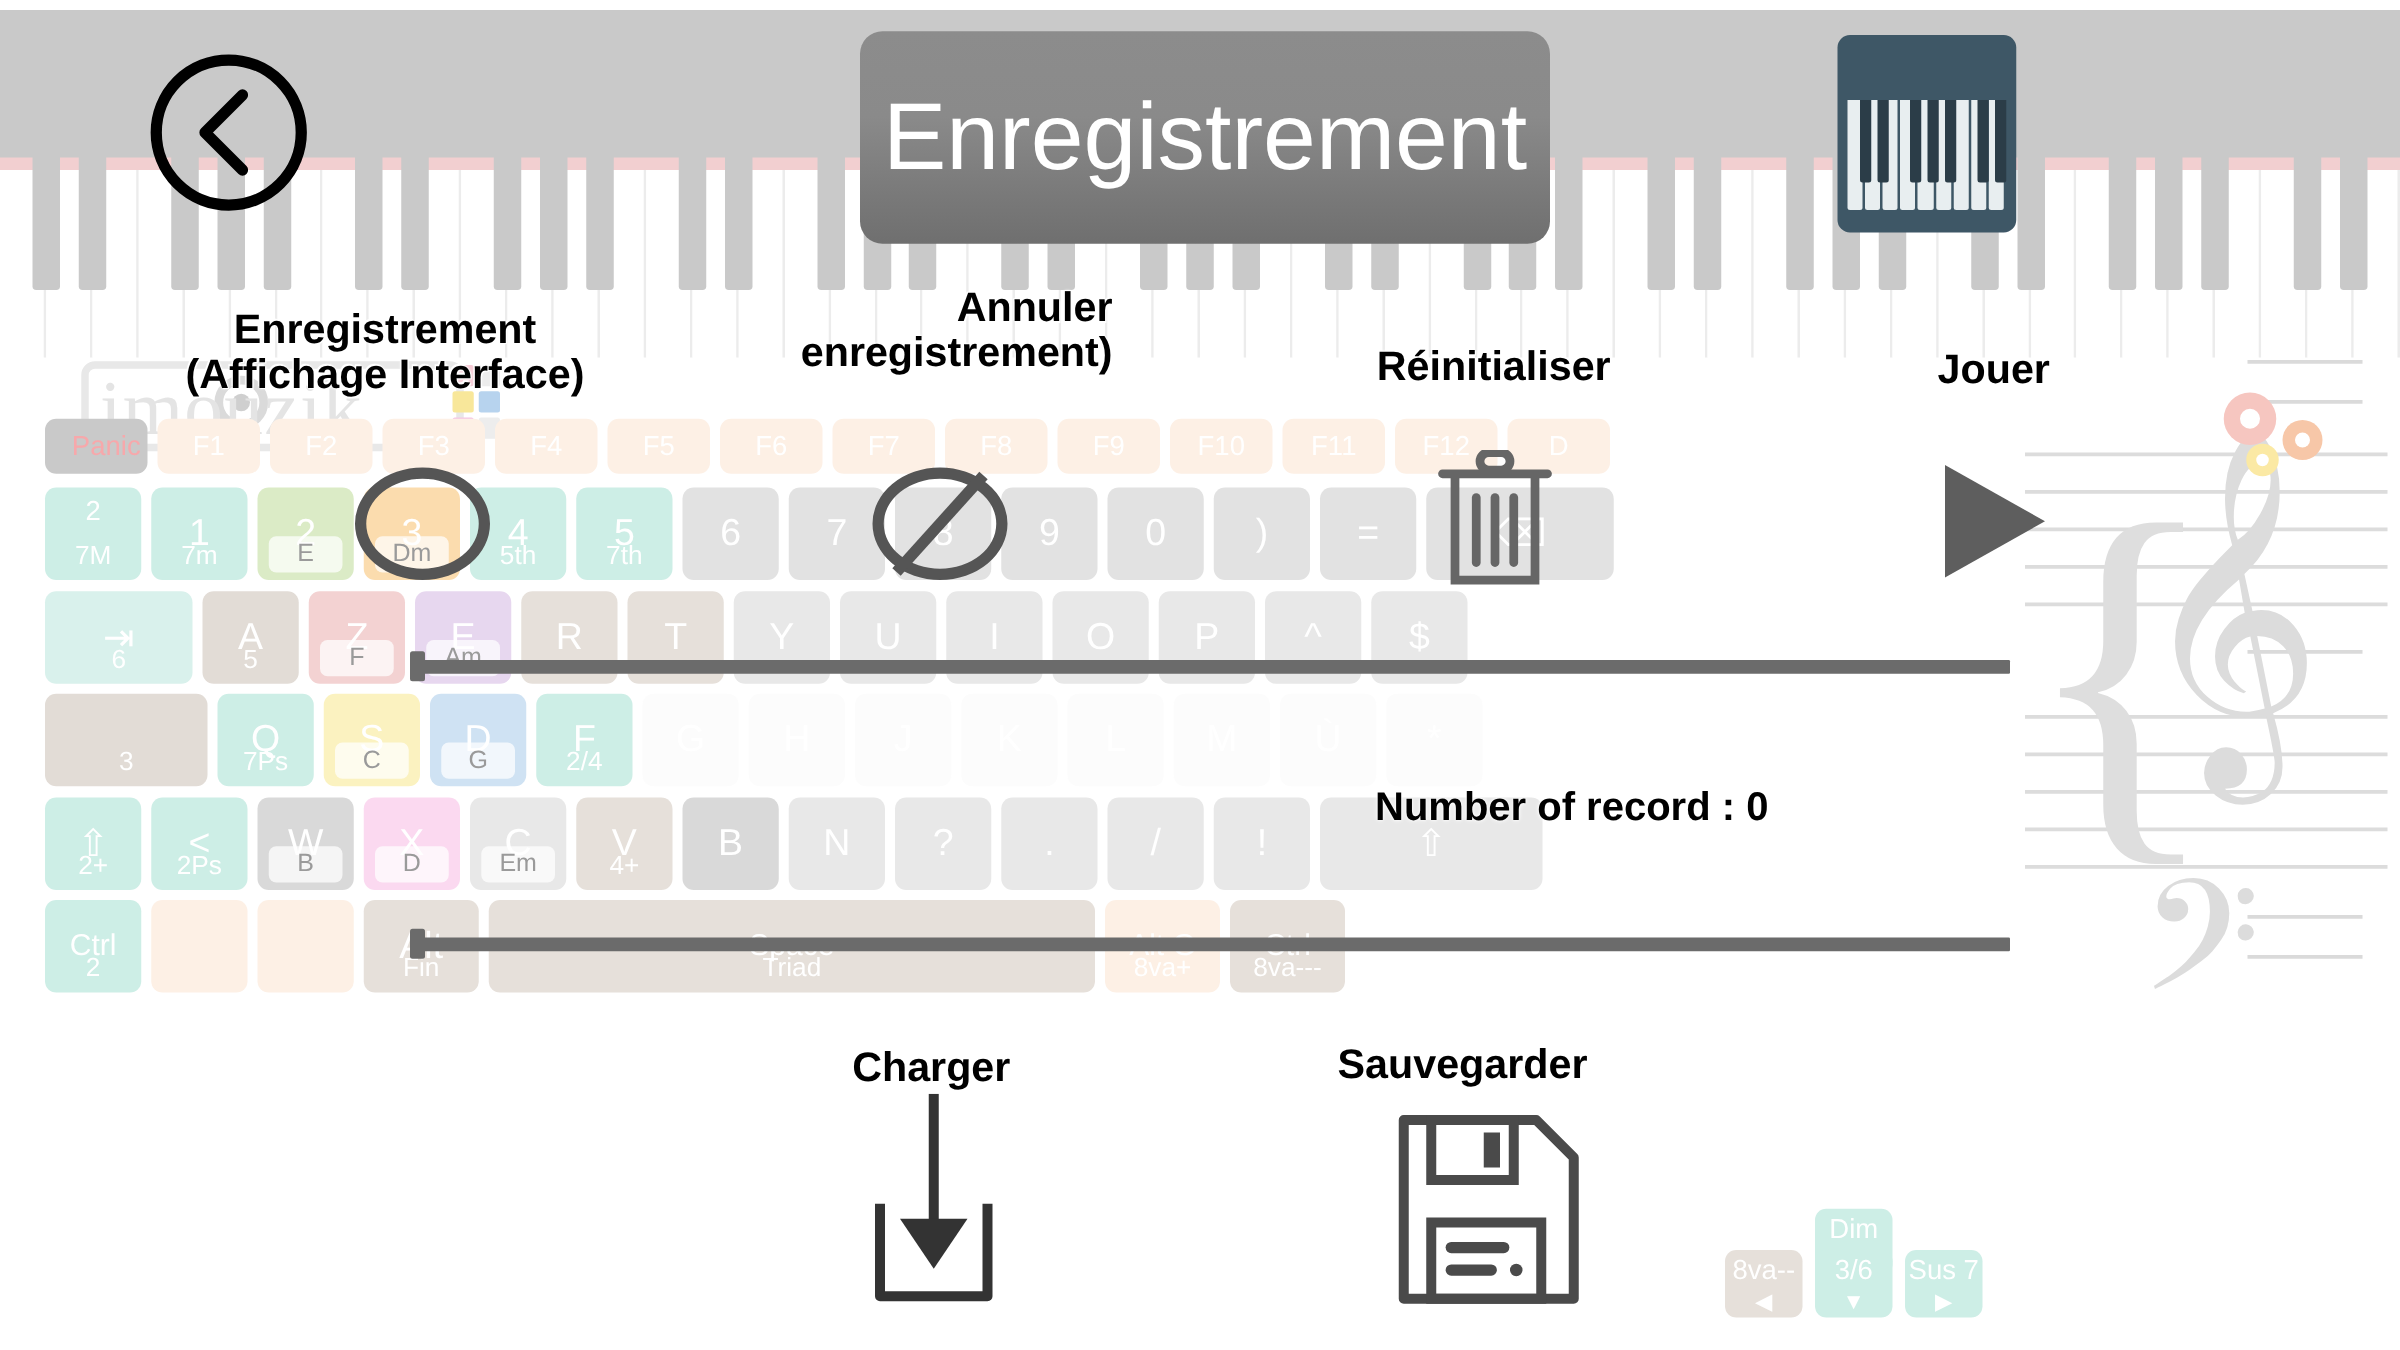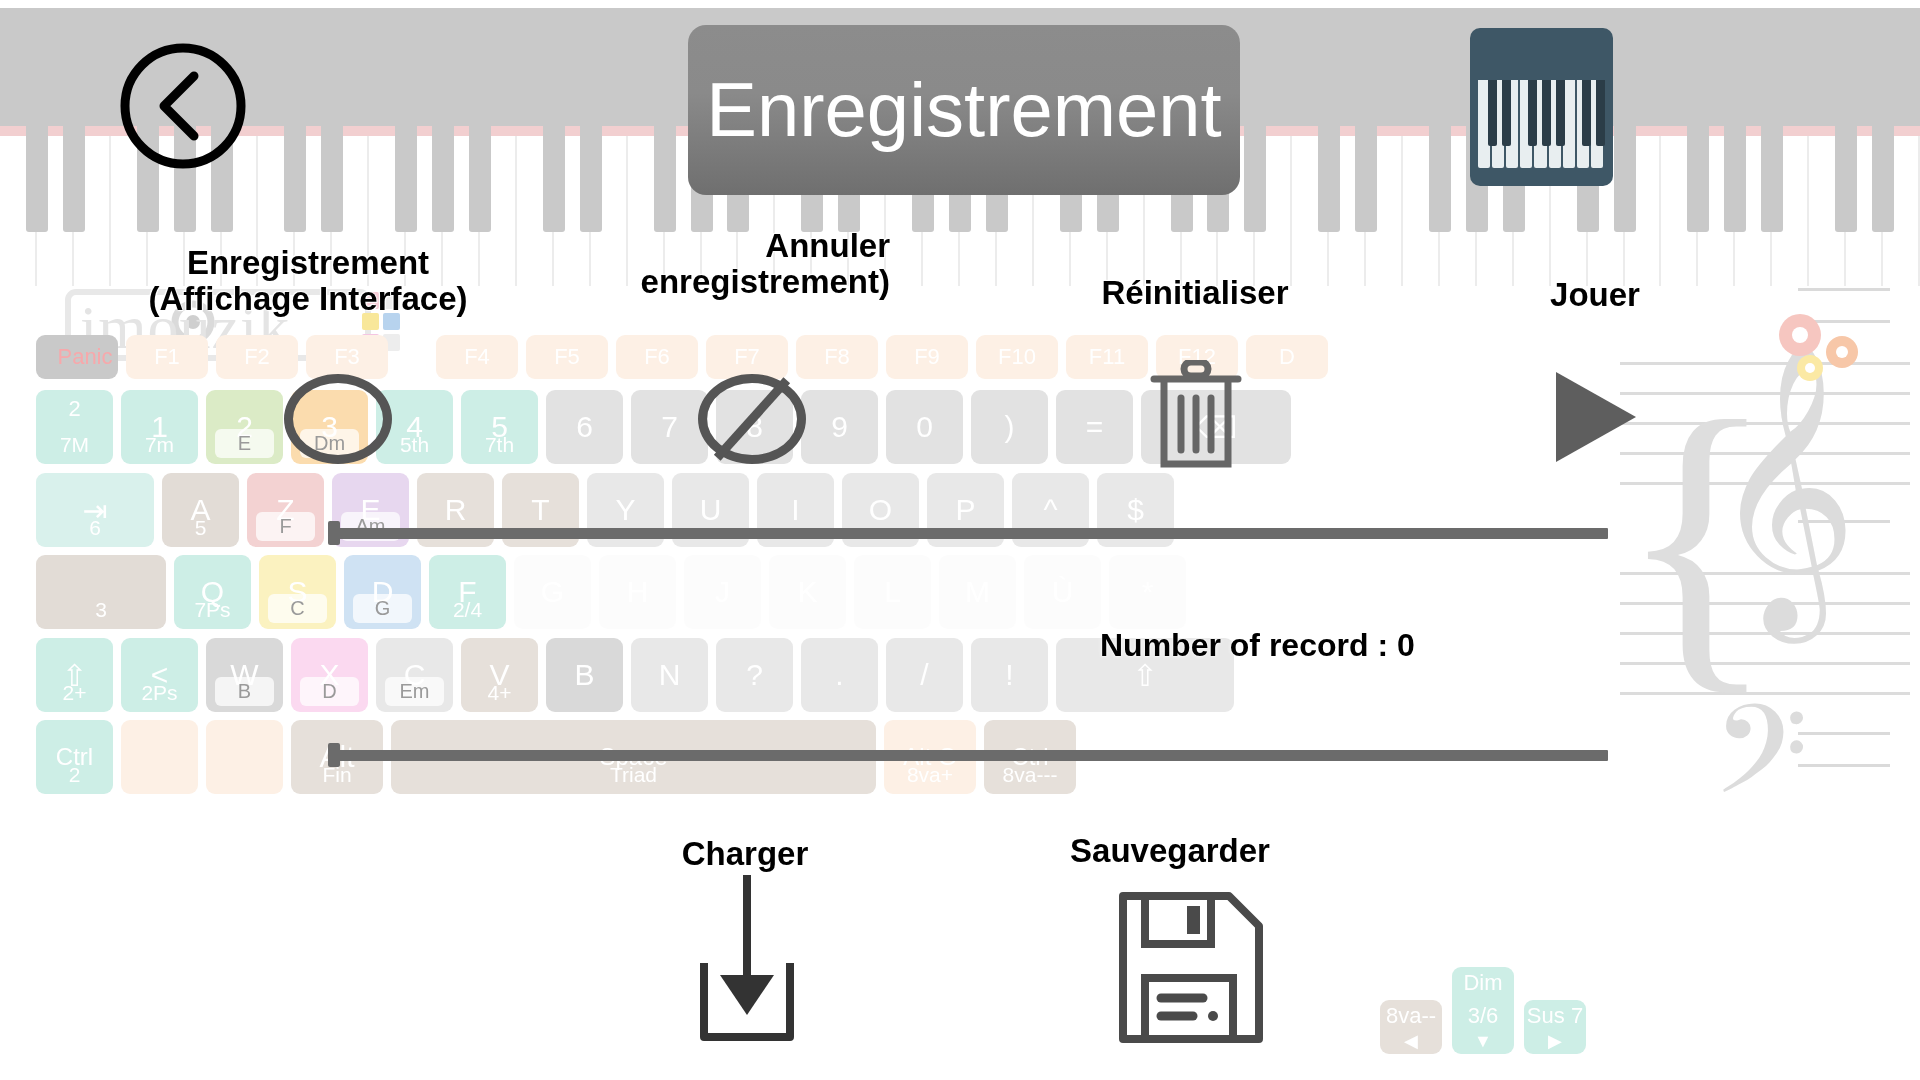--- a/index.html
+++ b/index.html
@@ -357,21 +357,21 @@
         </div>
         <div class="key c-peachL fn" style="width: 82px; height: 44px;">
           <div class="main">F1</div>
         </div>
         <div class="key c-peachL fn" style="width: 82px; height: 44px;">
           <div class="main">F2</div>
         </div>
         <div class="key c-peachL fn" style="width: 82px; height: 44px;">
           <div class="main">F3</div>
         </div>
-        <div class="key c-peachL fn" style="width: 82px; height: 44px; margin-left: 40px;">
+        <div class="key c-peachL fn" style="width: 82px; height: 44px;">
           <div class="main">F4</div>
         </div>
         <div class="key c-peachL fn" style="width: 82px; height: 44px;">
           <div class="main">F5</div>
         </div>
         <div class="key c-peachL fn" style="width: 82px; height: 44px;">
           <div class="main">F6</div>
         </div>
         <div class="key c-peachL fn" style="width: 82px; height: 44px;">
           <div class="main">F7</div>

